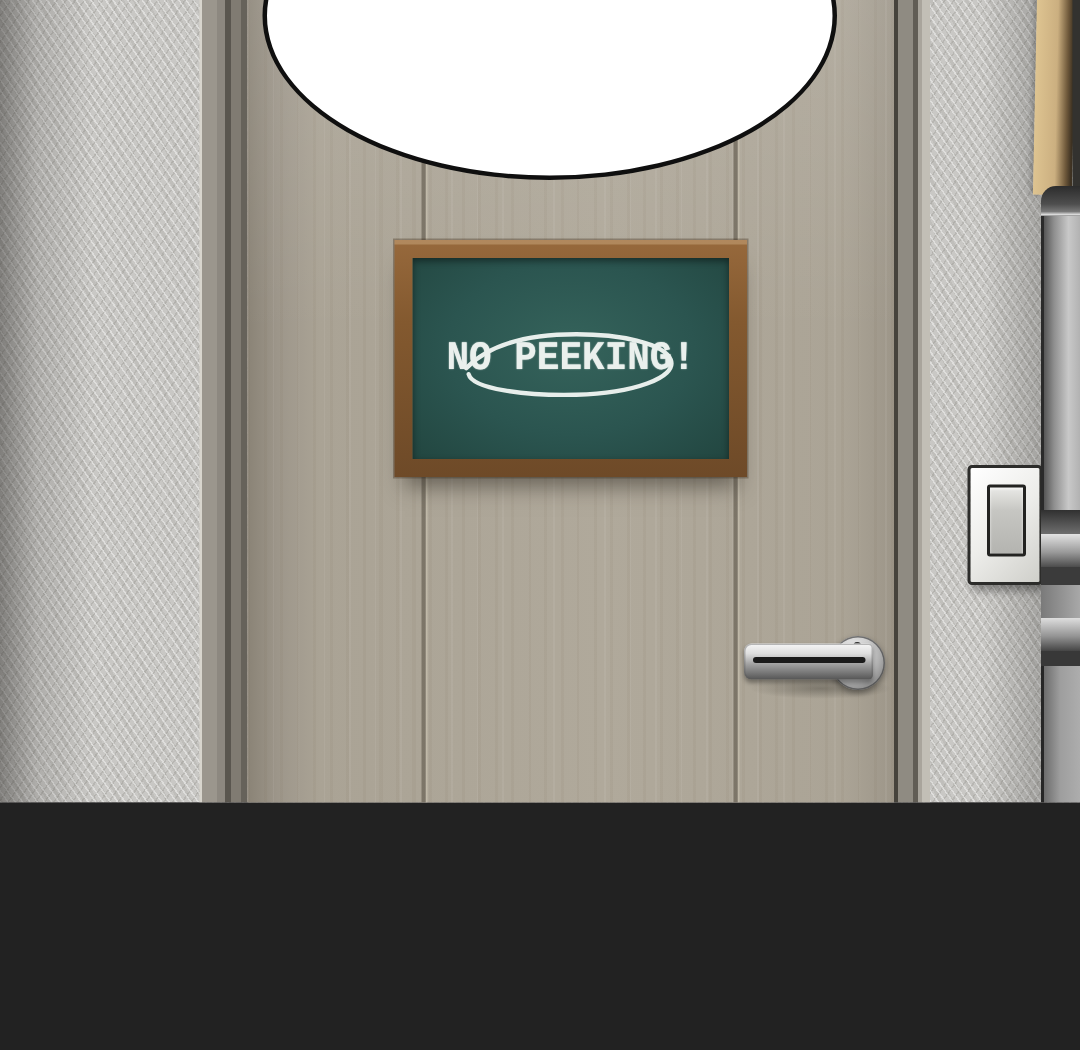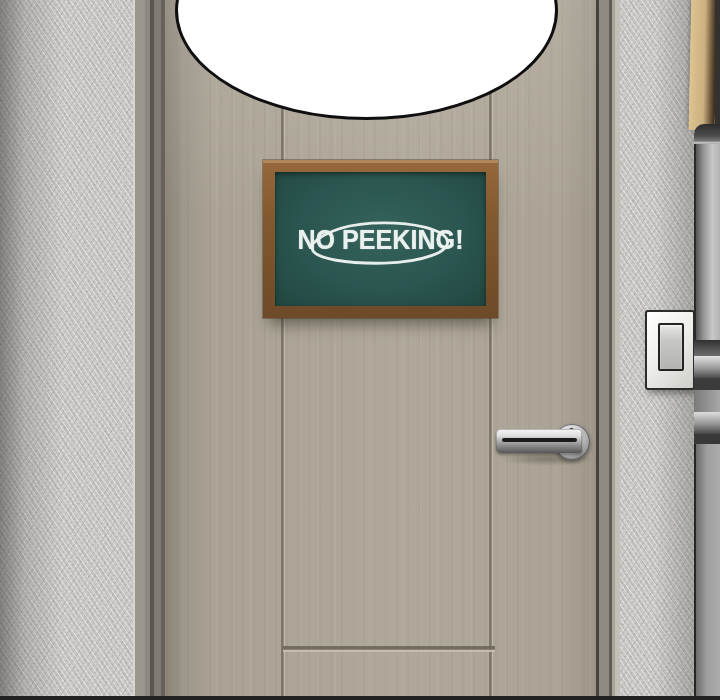--- a/index.html
+++ b/index.html
@@ -1,18 +1,18 @@
 <!DOCTYPE html>
 <html><head>
 <meta charset="utf-8">
 <style>
   html,body{margin:0;padding:0;background:#222;}
   #stage{
-    position:relative;width:720px;height:696px;overflow:hidden;
-    font-family:Liberation Sans, sans-serif;
+    position:relative;width:720px;height:535px;overflow:hidden;
+    font-family:Liberation Mono, monospace;
     background:#c9c8c5;
   }
   
   .wall{
     position:absolute;inset:0;
     background-color:#c9c8c5;
     background-image:
       repeating-linear-gradient(55deg, rgba(255,255,255,0.40) 0 1px, rgba(0,0,0,0) 1px 4px),
       repeating-linear-gradient(-55deg, rgba(138,136,130,0.28) 0 1px, rgba(0,0,0,0) 1px 5px),
       repeating-linear-gradient(62deg, rgba(150,148,142,0.18) 0 2px, rgba(0,0,0,0) 2px 7px);

